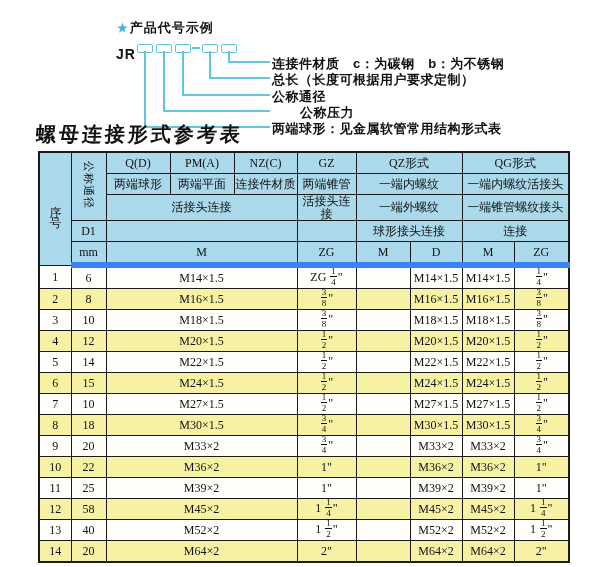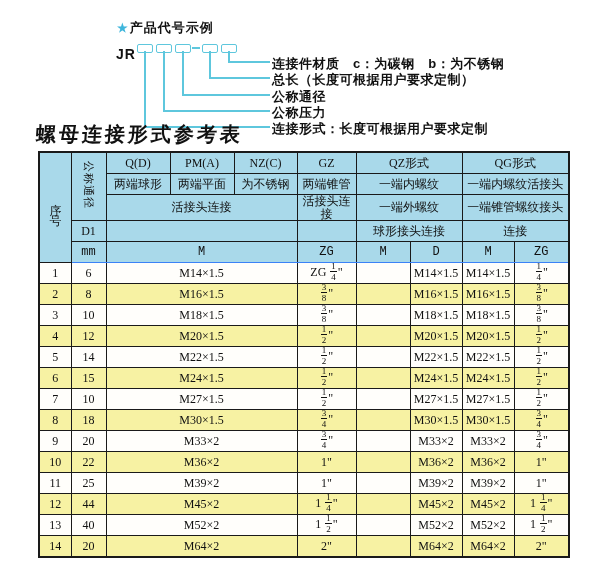--- a/index.html
+++ b/index.html
@@ -19,21 +19,21 @@
   .table-title{position:absolute;left:36px;top:121px;font-family:"Liberation Serif",serif;
                font-size:20px;font-weight:bold;letter-spacing:3px;transform:skewX(-4deg);}
 
   
   table.ref{position:absolute;left:38px;top:151px;width:530px;table-layout:fixed;
             border-collapse:collapse;font-family:"Liberation Serif",serif;}
   table.ref th,table.ref td{border:1px solid #1a1a1a;padding:0;text-align:center;vertical-align:middle;
             height:20px;line-height:1.05;font-size:12px;font-weight:normal;color:#111;overflow:hidden;}
   table.ref{border:2px solid #1a1a1a;}
   table.ref thead th{background:#a9d9ea;}
-  table.ref thead tr:last-child th{border-bottom:1px solid #3b82f6;font-family:Liberation Mono, monospace;}
+  table.ref thead tr:last-child th{border-bottom:6px solid #3b82f6;}
   tbody tr:nth-child(even) td{background:#f7f2a3;}
   tbody tr:nth-child(odd) td{background:#fffefb;}
   .vert-upright{writing-mode:vertical-rl;text-orientation:upright;letter-spacing:12px;font-size:12px;}
   .vert-side{writing-mode:vertical-rl;text-orientation:sideways;font-size:11px;letter-spacing:1px;}
   .frac{display:inline-flex;flex-direction:column;align-items:center;vertical-align:middle;
         line-height:1;font-size:9px;margin:0 1px;position:relative;top:-1px;}
   .frac .num{border-bottom:1px solid #111;padding:0 1px;display:block;}
   .frac .den{display:block;padding-top:1px;}
 </style>
 </head>
@@ -60,22 +60,22 @@
   <div class="cline" style="left:182px;top:51px;width:2px;height:45px;"></div>
   <div class="cline" style="left:182px;top:94px;width:88px;height:2px;"></div>
   <div class="cline" style="left:163px;top:51px;width:2px;height:61px;"></div>
   <div class="cline" style="left:163px;top:110px;width:107px;height:2px;"></div>
   <div class="cline" style="left:144px;top:51px;width:2px;height:77px;"></div>
   <div class="cline" style="left:144px;top:126px;width:126px;height:2px;"></div>
 
   <div class="callout" style="top:71px;">总长（长度可根据用户要求定制）</div>
   <div class="callout" style="top:55px;">连接件材质　c：为碳钢　b：为不锈钢</div>
   <div class="callout" style="top:88px;">公称通径</div>
-  <div class="callout" style="top:104px;">公称压力</div>
-  <div class="callout" style="top:120px;">连接形式：长度可根据用户要求定制</div>
+  <div class="callout" style="top:104px;margin-left:28px;">公称压力</div>
+  <div class="callout" style="top:120px;">两端球形：见金属软管常用结构形式表</div>
 
   <div class="table-title">螺母连接形式参考表</div>
 
   <table class="ref">
     <colgroup>
       <col style="width:32px;">
         <col style="width:35px;">
       <col style="width:64px;">
         <col style="width:64px;">
         <col style="width:63px;">
@@ -92,21 +92,21 @@
         <th>Q(D)</th>
         <th>PM(A)</th>
         <th>NZ(C)</th>
         <th>GZ</th>
         <th colspan="2">QZ形式</th>
         <th colspan="2">QG形式</th>
       </tr>
       <tr>
         <th>两端球形</th>
         <th>两端平面</th>
-        <th>为不锈钢</th>
+        <th>连接件材质</th>
         <th>两端锥管</th>
         <th colspan="2">一端内螺纹</th>
         <th colspan="2">一端内螺纹活接头</th>
       </tr>
       <tr>
         <th colspan="3">活接头连接</th>
         <th>活接头连接</th>
         <th colspan="2">一端外螺纹</th>
         <th colspan="2">一端锥管螺纹接头</th>
       </tr>
@@ -287,21 +287,21 @@
           <td>25</td>
           <td colspan="3">M39×2</td>
           <td>1"</td>
           <td></td>
           <td>M39×2</td>
           <td>M39×2</td>
           <td>1"</td>
         </tr>
         <tr>
           <td>12</td>
-          <td>44</td>
+          <td>58</td>
           <td colspan="3">M45×2</td>
           <td>1 <span class="frac">
               <span class="num">1</span>
               <span class="den">4</span>
             </span>"</td>
           <td></td>
           <td>M45×2</td>
           <td>M45×2</td>
           <td>1 <span class="frac">
               <span class="num">1</span>

